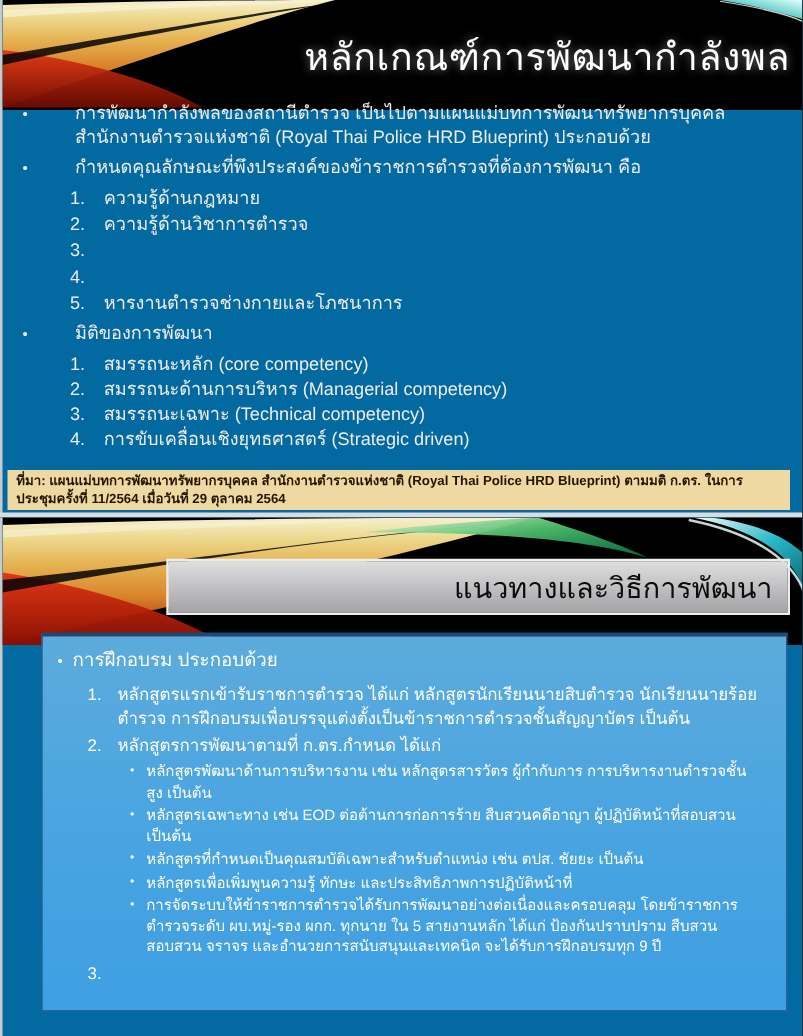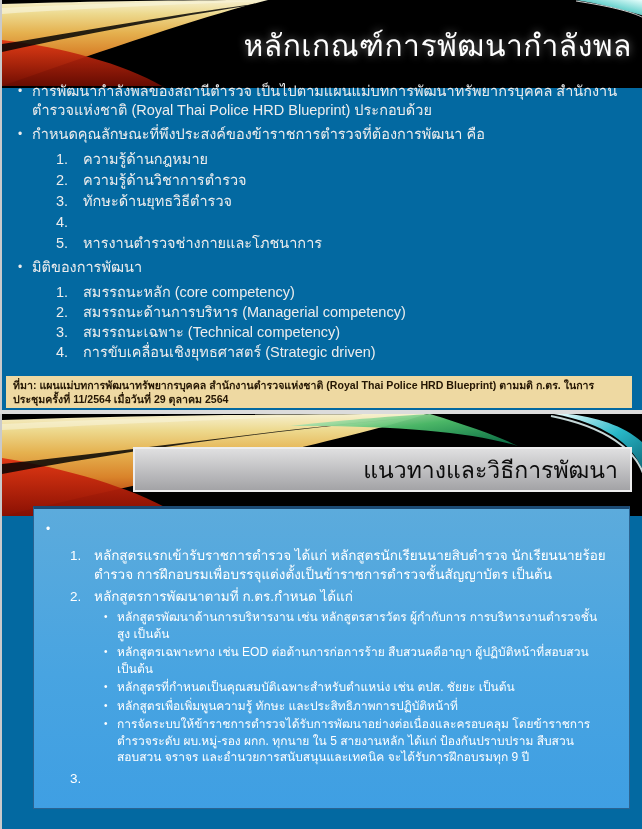--- a/index.html
+++ b/index.html
@@ -13,21 +13,21 @@
   .slide-divider { position:absolute; top:410px; left:0; width:642px; height:4px; background:#dcdcdc; }
 
   .hdr-svg { position:absolute; top:0; left:0; display:block; }
 
   
   .s1-title { position:absolute; top:22px; right:10px; font-size:30px; font-weight:400; color:#ffffff;
               text-shadow:0 0 8px rgba(255,255,255,.45); letter-spacing:.5px; white-space:nowrap; }
   .s1-body { position:absolute; top:82px; left:16px; width:606px; color:#ededed; font-size:14.5px; line-height:19px; }
   .b-row { display:flex; margin-bottom:5px; }
   .b-dot { flex:none; width:14px; font-size:12px; line-height:19px; text-align:left; }
-  .b-txt { flex:1; }
+  .b-txt { flex:1;margin-left:28px; }
   .n-row { display:flex; margin-left:38px; line-height:21px; }
   .dim-row { line-height:20px; }
   .n-num { flex:none; width:27px; }
   .s1-lists { margin-bottom:4px; }
 
   .source-note { position:absolute; top:376px; left:4px; width:626px; min-height:32px;
                  background:#eed9a2; color:#241603; font-weight:bold; font-size:10.6px;
                  line-height:14px; padding:2px 7px; }
 
   
@@ -98,21 +98,20 @@
         <div class="n-row">
             <span class="n-num">1.</span>
             <span>ความรู้ด้านกฎหมาย</span>
           </div>
         <div class="n-row">
             <span class="n-num">2.</span>
             <span>ความรู้ด้านวิชาการตำรวจ</span>
           </div>
         <div class="n-row">
             <span class="n-num">3.</span>
-            <span>ทักษะด้านยุทธวิธีตำรวจ</span>
           </div>
         <div class="n-row">
             <span class="n-num">4.</span>
           </div>
         <div class="n-row">
             <span class="n-num">5.</span>
             <span>หารงานตำรวจช่างกายและโภชนาการ</span>
           </div>
       </div>
       <div class="b-row">
@@ -180,20 +179,21 @@
       <path d="M549,2 C604,13 634,36 642,62" stroke="#e8fbfd" stroke-width="2" fill="none" opacity=".85"></path>
     </svg>
 
     <div class="s2-titlebox">
       <span class="s2-title">แนวทางและวิธีการพัฒนา</span>
     </div>
 
     <div class="blue-panel">
       <div class="bp-head">
         <span class="b-dot">•</span>
+        <span>การฝึกอบรม ประกอบด้วย</span>
       </div>
 
       <div class="itm">
         <span class="n-num">1.</span>
         <span>หลักสูตรแรกเข้ารับราชการตำรวจ ได้แก่ หลักสูตรนักเรียนนายสิบตำรวจ นักเรียนนายร้อยตำรวจ การฝึกอบรมเพื่อบรรจุแต่งตั้งเป็นข้าราชการตำรวจชั้นสัญญาบัตร เป็นต้น</span>
       </div>
 
       <div class="itm">
         <span class="n-num">2.</span>
         <span>หลักสูตรการพัฒนาตามที่ ก.ตร.กำหนด ได้แก่</span>

